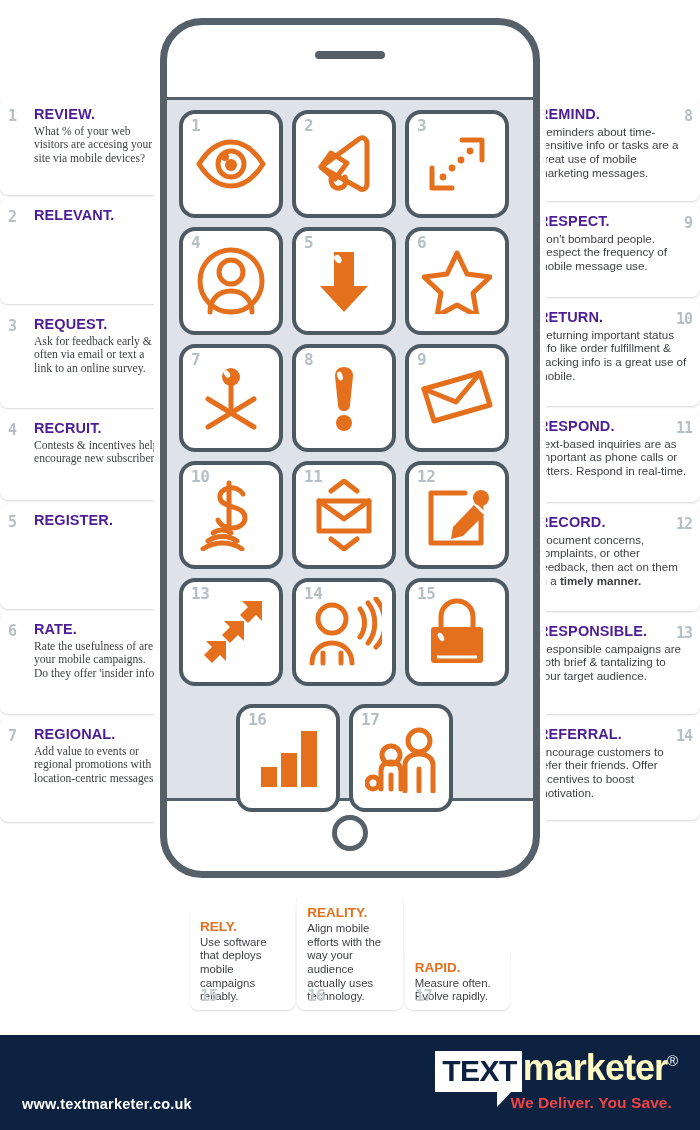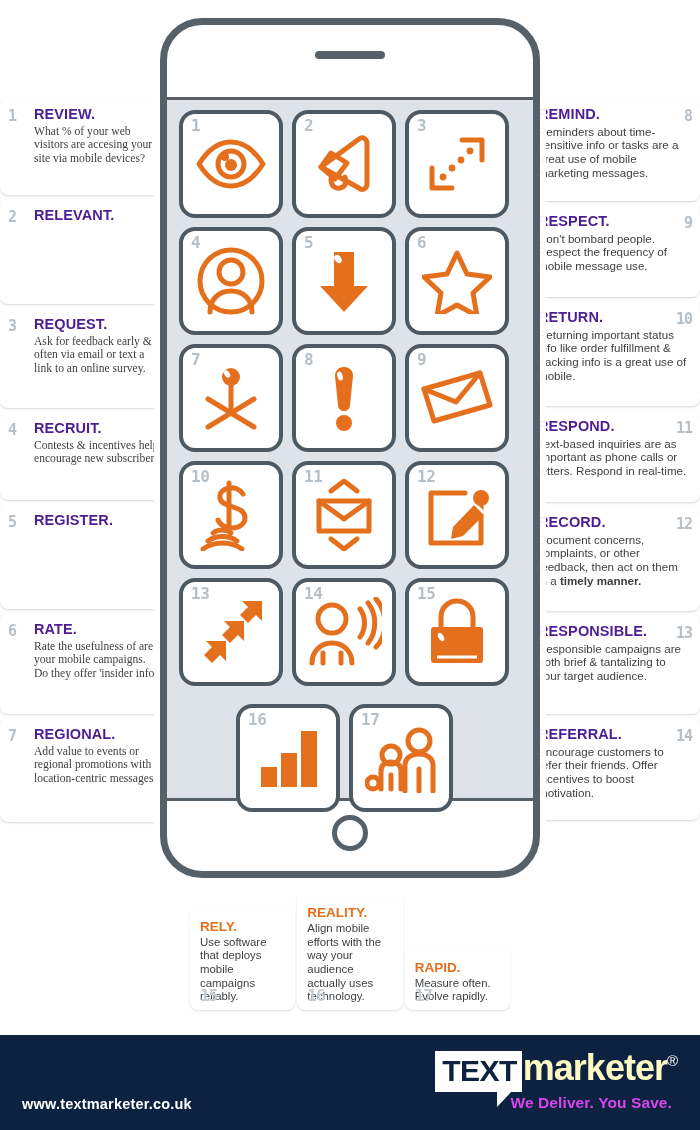--- a/index.html
+++ b/index.html
@@ -114,21 +114,21 @@
   .logo .textbox:after{
     content:"";position:absolute;right:10px;bottom:-15px;
     border-left:15px solid #ffffff;border-bottom:16px solid transparent;
   }
   .logo .word{
     color:#fef9c3;font-size:36px;font-weight:bold;line-height:.92;
     letter-spacing:-1px;margin-left:1px;
   }
   .logo .reg{color:#ffffff;font-size:15px;line-height:1;margin-top:2px;}
   .logo .tag{
-    color:#d946ef;font-size:15.5px;font-weight:bold;text-align:right;
+    color:#ef4444;font-size:15.5px;font-weight:bold;text-align:right;
     margin-top:2px;margin-right:6px;letter-spacing:.1px;
   }
 </style>
 </head>
 <body>
 
 <div class="canvas">
 
   <div class="side side-left" id="left-col" style="top: 98px;">
       <div class="card" style="height: 97px;">

